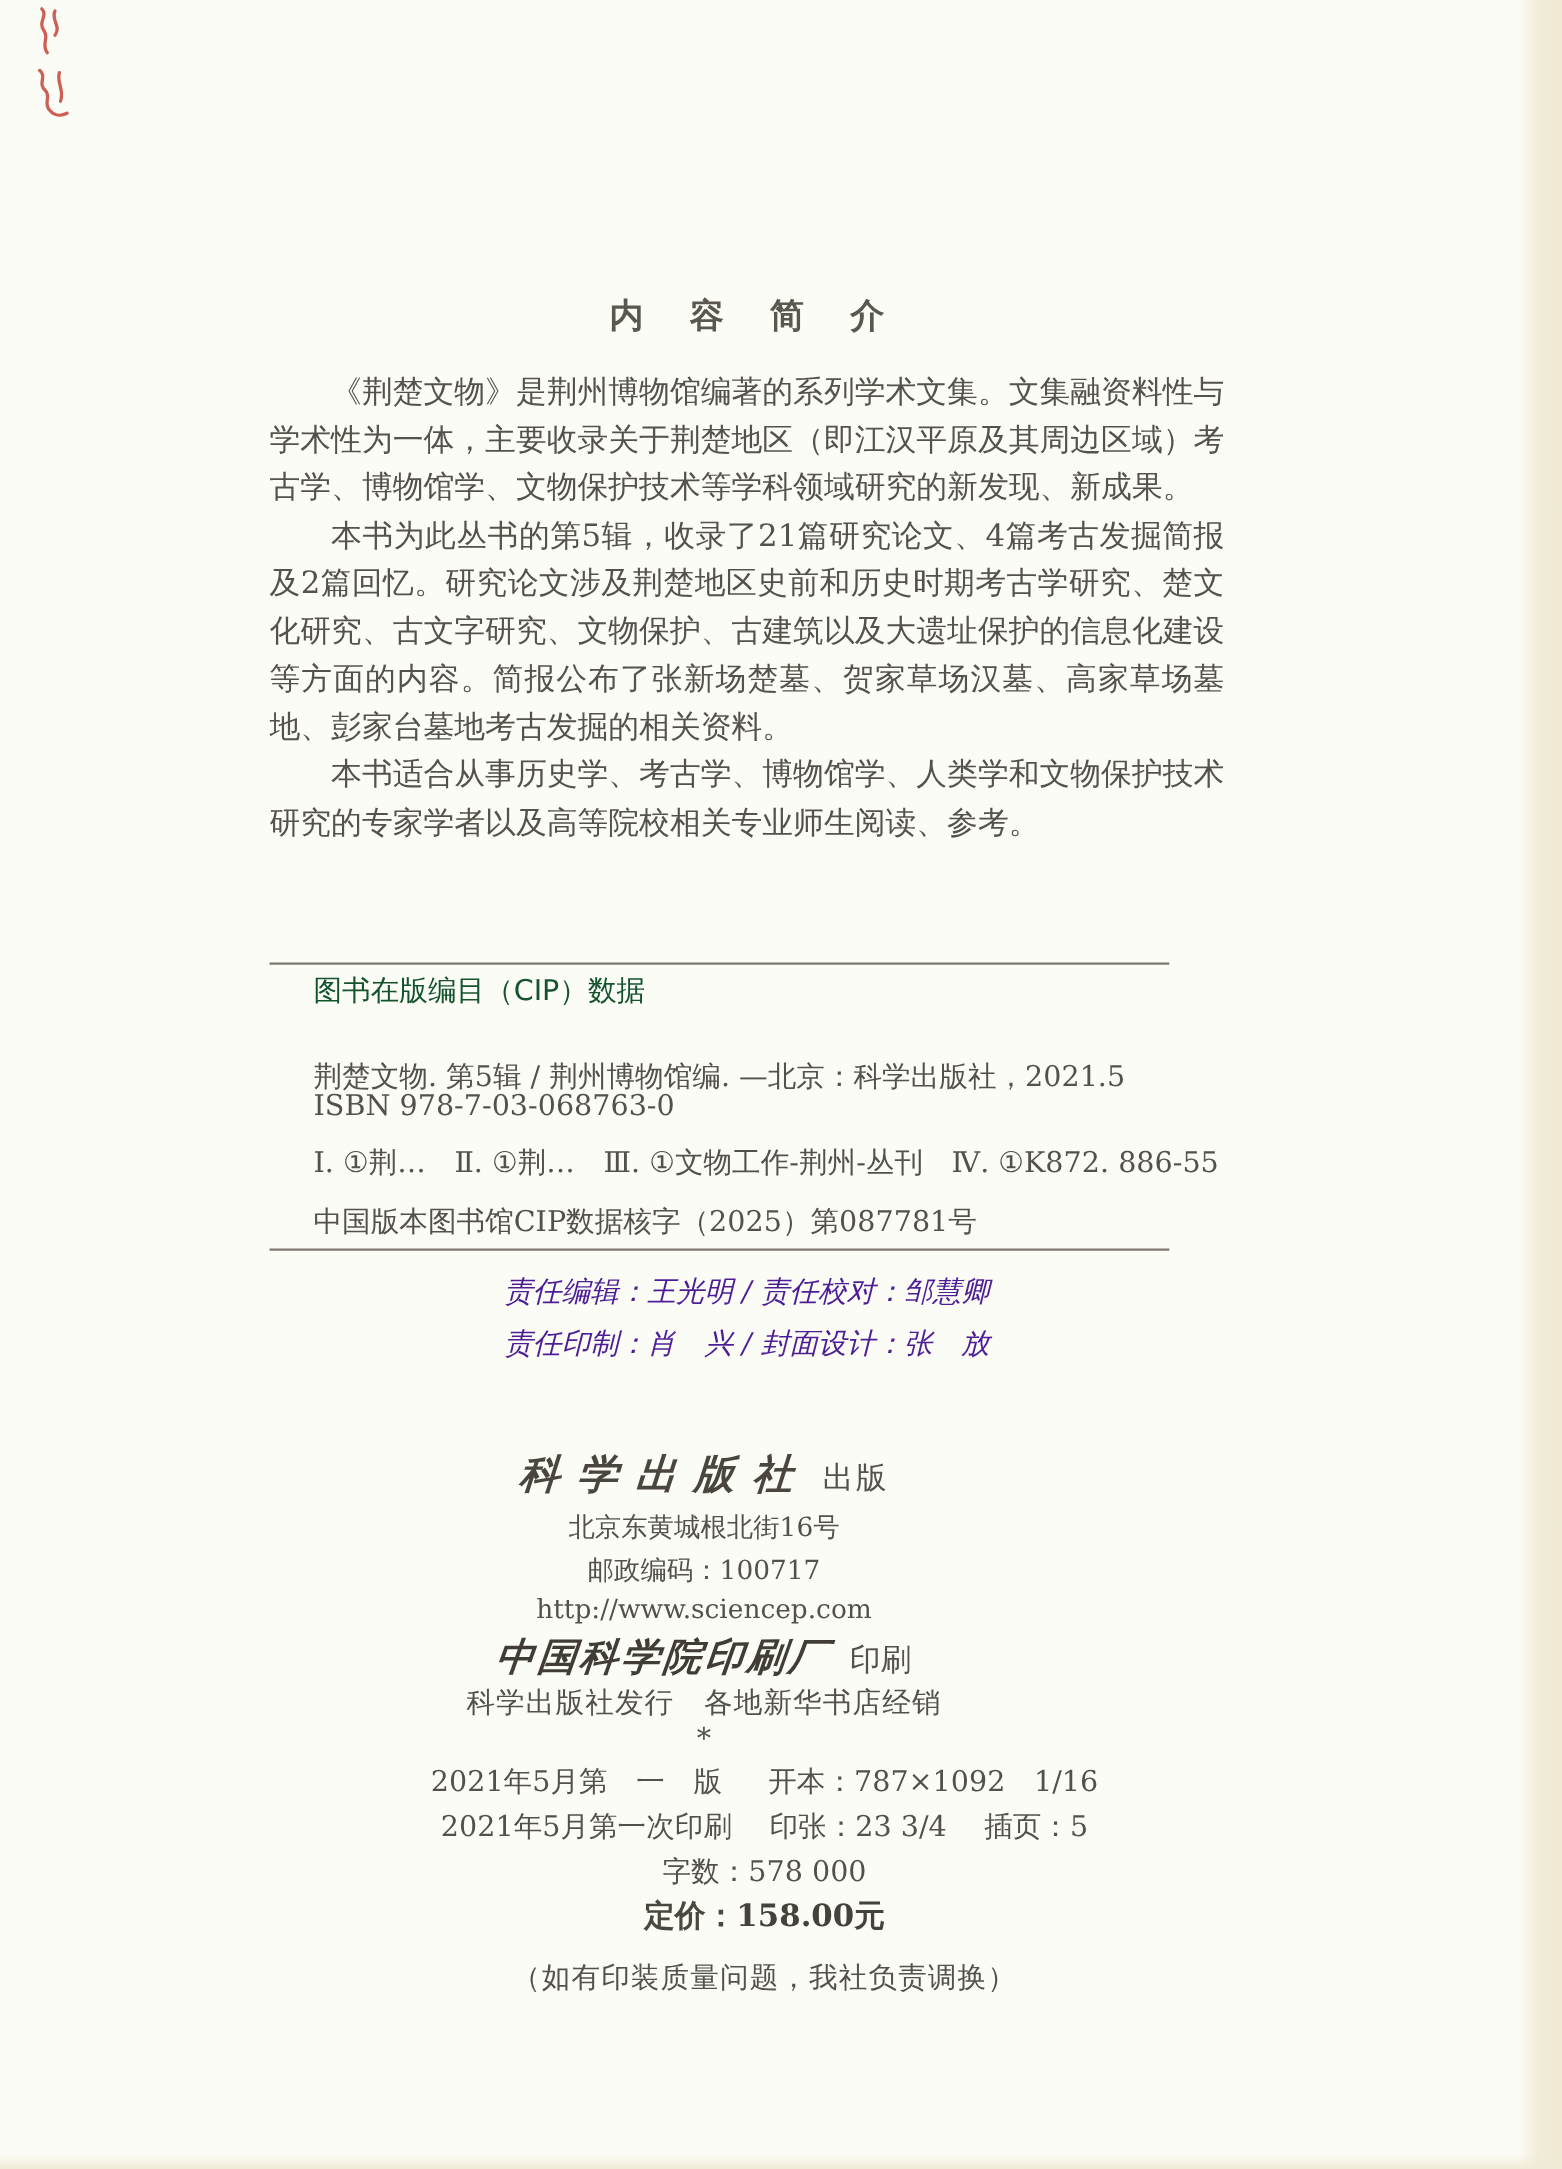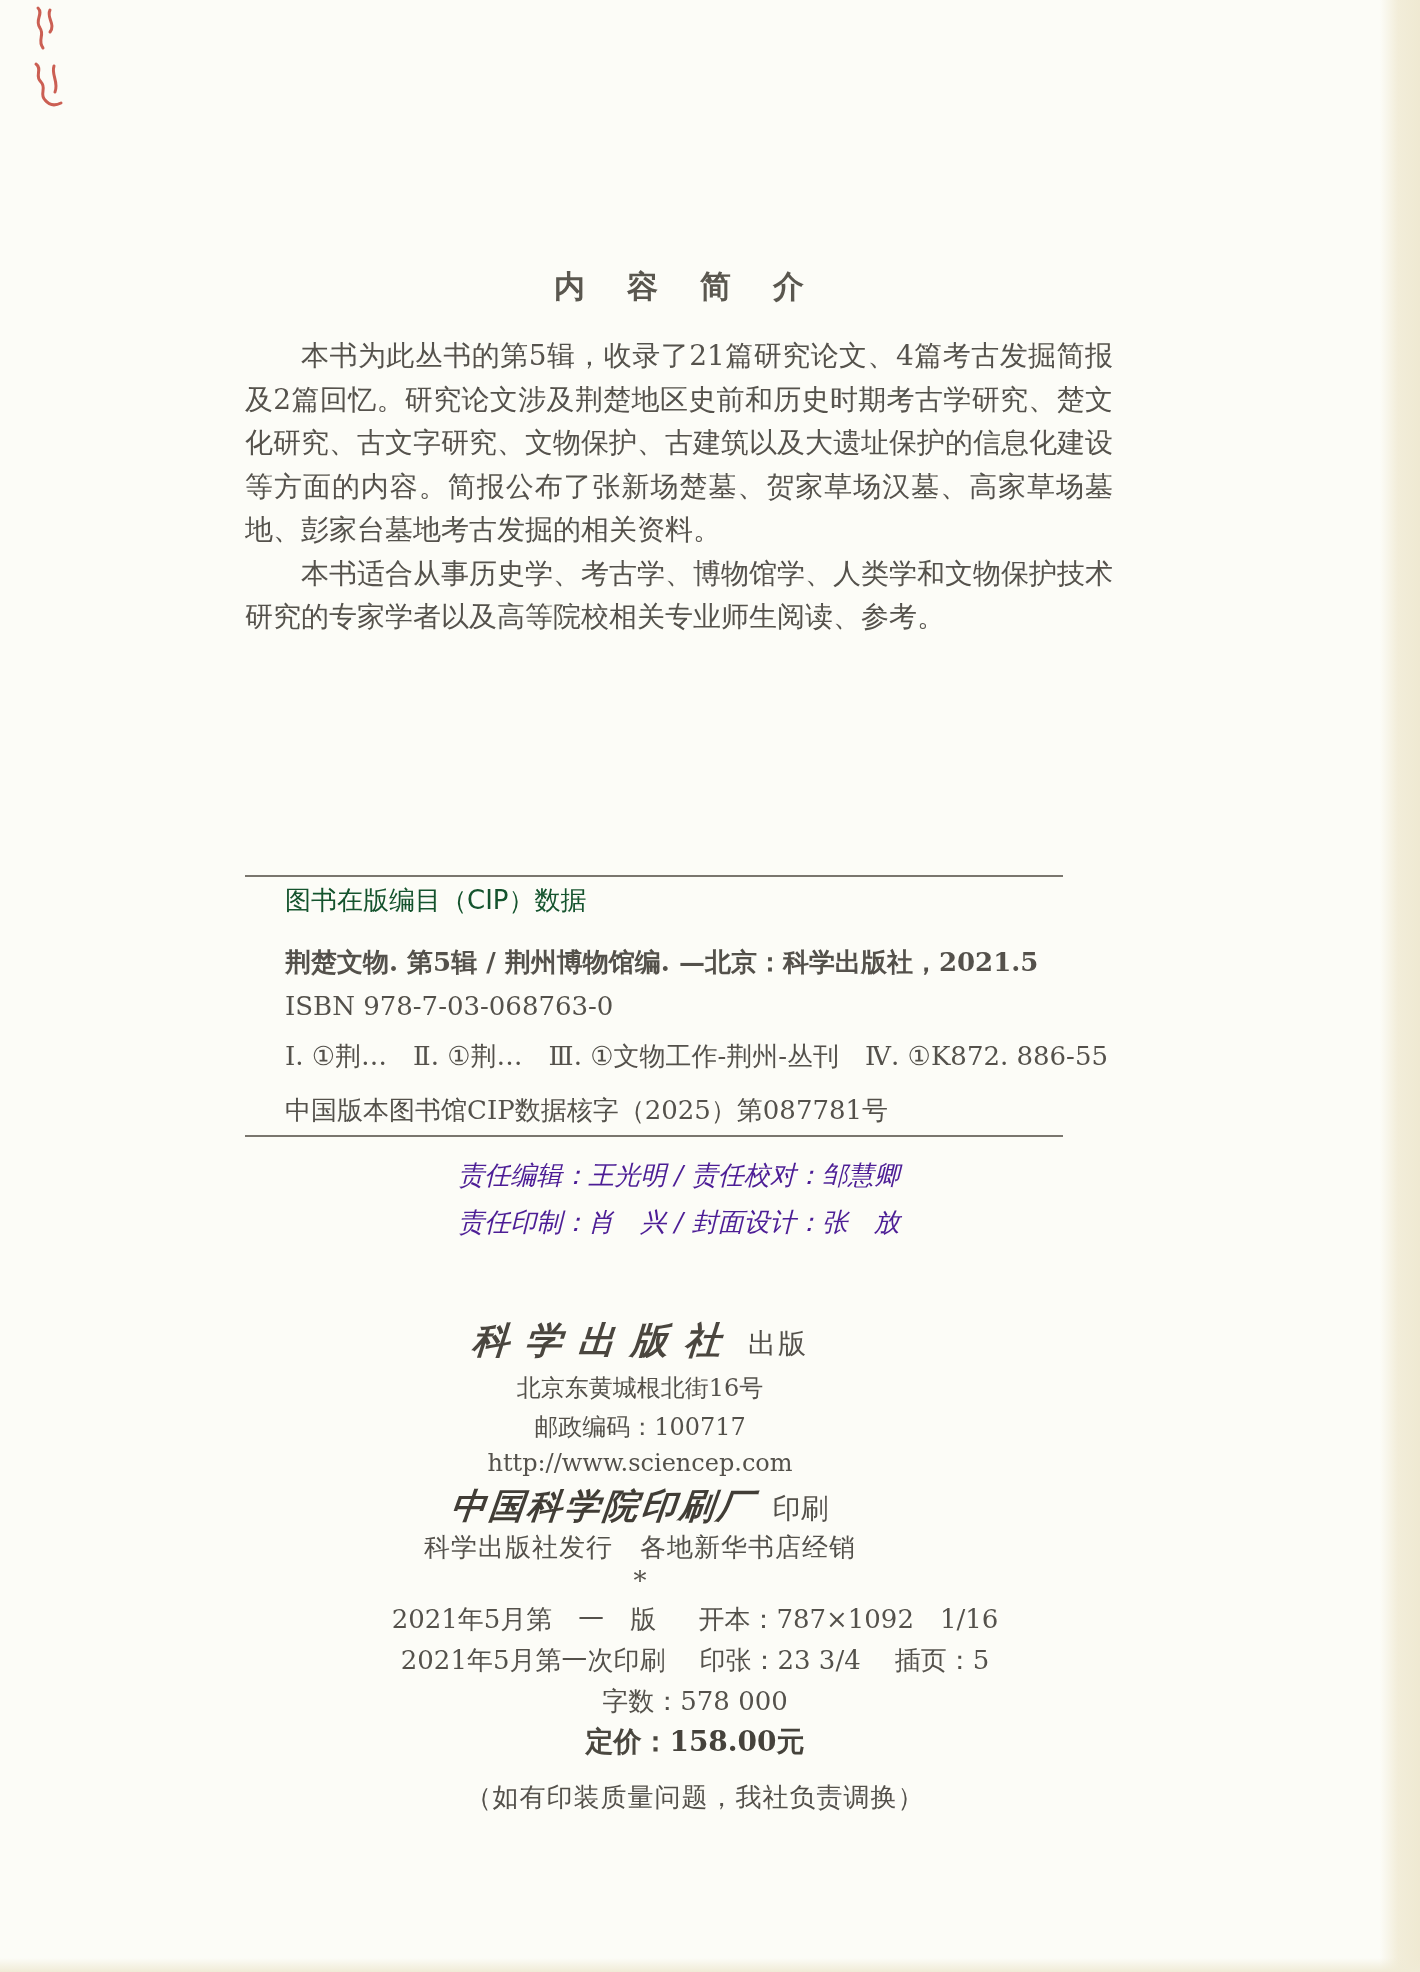--- a/index.html
+++ b/index.html
@@ -30,21 +30,21 @@
     margin:0;text-indent:2em;text-align:justify;
     font-size:28px;line-height:43.5px;color:#55524c;
   }
   .cip-box{
     position:absolute;left:0;top:875px;width:818px;height:258px;
     border-top:2px solid #7a766e;border-bottom:2px solid #7a766e;
   }
   .cip-box .cip-line{position:absolute;left:40px;white-space:nowrap;}
   .cip-header{top:6px;font-size:26px;font-weight:normal;color:#14532d;
     font-family:"DejaVu Sans","Liberation Sans",sans-serif;}
-  .cip-title{top:68px;font-size:26px;font-weight:bold;}
+  .cip-title{top:84px;font-size:26px;}
   .cip-isbn{top:114px;font-size:26px;}
   .cip-class{top:162px;font-size:26px;}
   .cip-record{top:216px;font-size:26px;}
   .staff{
     position:absolute;left:0;top:1152px;width:868px;text-align:center;
     font-style:italic;font-size:26px;line-height:47px;color:#4c1d95;
   }
   .pubblock{position:absolute;left:0;width:790px;text-align:center;white-space:nowrap;}
   .pub-name-line{top:1316px;}
   .pub-name{
@@ -87,20 +87,21 @@
     <path d="M16,62 c7,5 -2,12 5,18 c6,6 -2,12 4,18 c4,5 10,6 16,3"></path>
     <path d="M34,64 c-3,9 5,16 1,26"></path>
   </g>
 </svg>
 
 <div class="content">
 
   <div class="doc-title">内容简介</div>
 
   <div class="intro">
+    <p>《荆楚文物》是荆州博物馆编著的系列学术文集。文集融资料性与学术性为一体，主要收录关于荆楚地区（即江汉平原及其周边区域）考古学、博物馆学、文物保护技术等学科领域研究的新发现、新成果。</p>
     <p>本书为此丛书的第5辑，收录了21篇研究论文、4篇考古发掘简报及2篇回忆。研究论文涉及荆楚地区史前和历史时期考古学研究、楚文化研究、古文字研究、文物保护、古建筑以及大遗址保护的信息化建设等方面的内容。简报公布了张新场楚墓、贺家草场汉墓、高家草场墓地、彭家台墓地考古发掘的相关资料。</p>
     <p>本书适合从事历史学、考古学、博物馆学、人类学和文物保护技术研究的专家学者以及高等院校相关专业师生阅读、参考。</p>
   </div>
 
   <div class="cip-box">
     <div class="cip-line cip-header">图书在版编目（CIP）数据</div>
     <div class="cip-line cip-title">荆楚文物. 第5辑 / 荆州博物馆编. —北京：科学出版社，2021.5</div>
     <div class="cip-line cip-isbn">ISBN 978-7-03-068763-0</div>
     <div class="cip-line cip-class">Ⅰ. ①荆…　Ⅱ. ①荆…　Ⅲ. ①文物工作-荆州-丛刊　Ⅳ. ①K872. 886-55</div>
     <div class="cip-line cip-record">中国版本图书馆CIP数据核字（2025）第087781号</div>

